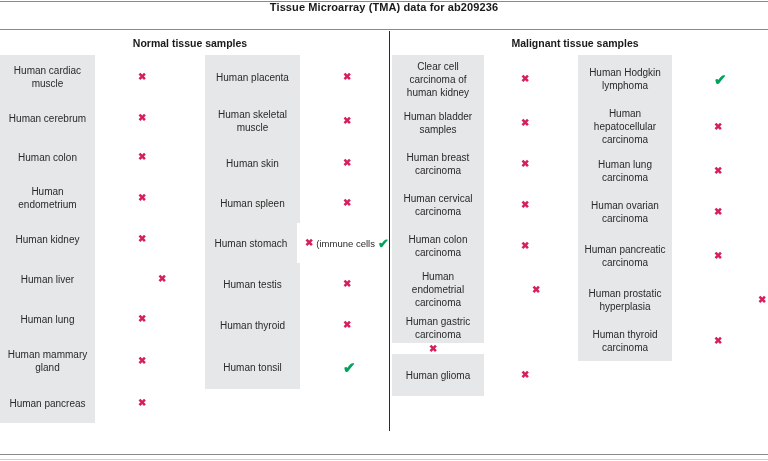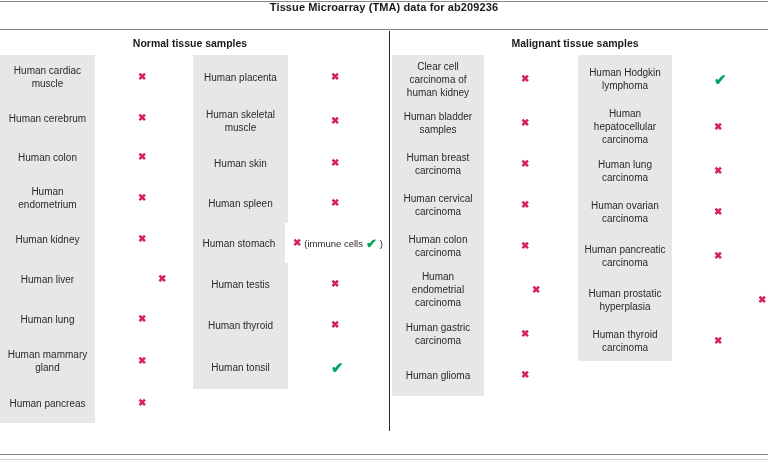--- a/index.html
+++ b/index.html
@@ -33,21 +33,21 @@
   }
   .sec-head.normal{left:60px;width:260px;}
   .sec-head.malignant{left:430px;width:290px;}
 
   
   .divider{position:absolute;left:389px;top:31px;width:1px;height:400px;background:#2b2b2b;}
 
   
   .col{position:absolute;top:55px;}
   .col-1{left:0px;width:186px;}
-  .col-2{left:181px;width:190px;padding-left:12px;}
+  .col-2{left:193px;width:190px;padding-left:12px;}
   .col-3{left:392px;width:182px;}
   .col-4{left:578px;width:190px;}
 
   .row{
     display:flex;align-items:stretch;
     width:100%;
   }
   .label{
     background:#e6e7e8;
     display:flex;align-items:center;justify-content:center;
@@ -237,21 +237,21 @@
         <div class="mark">
           <span class="x">✖</span>
         </div>
       </div>
       <div class="row" style="height: 47px; gap: 11px;">
         <div class="label">Human endometrial carcinoma</div>
         <div class="mark">
           <span class="x">✖</span>
         </div>
       </div>
-      <div class="row" style="height: 41px;">
+      <div class="row" style="height: 41px; flex-direction: column;">
         <div class="label">Human gastric carcinoma</div>
         <div class="mark">
           <span class="x">✖</span>
         </div>
       </div>
       <div class="row" style="height: 42px;">
         <div class="label">Human glioma</div>
         <div class="mark">
           <span class="x">✖</span>
         </div>

